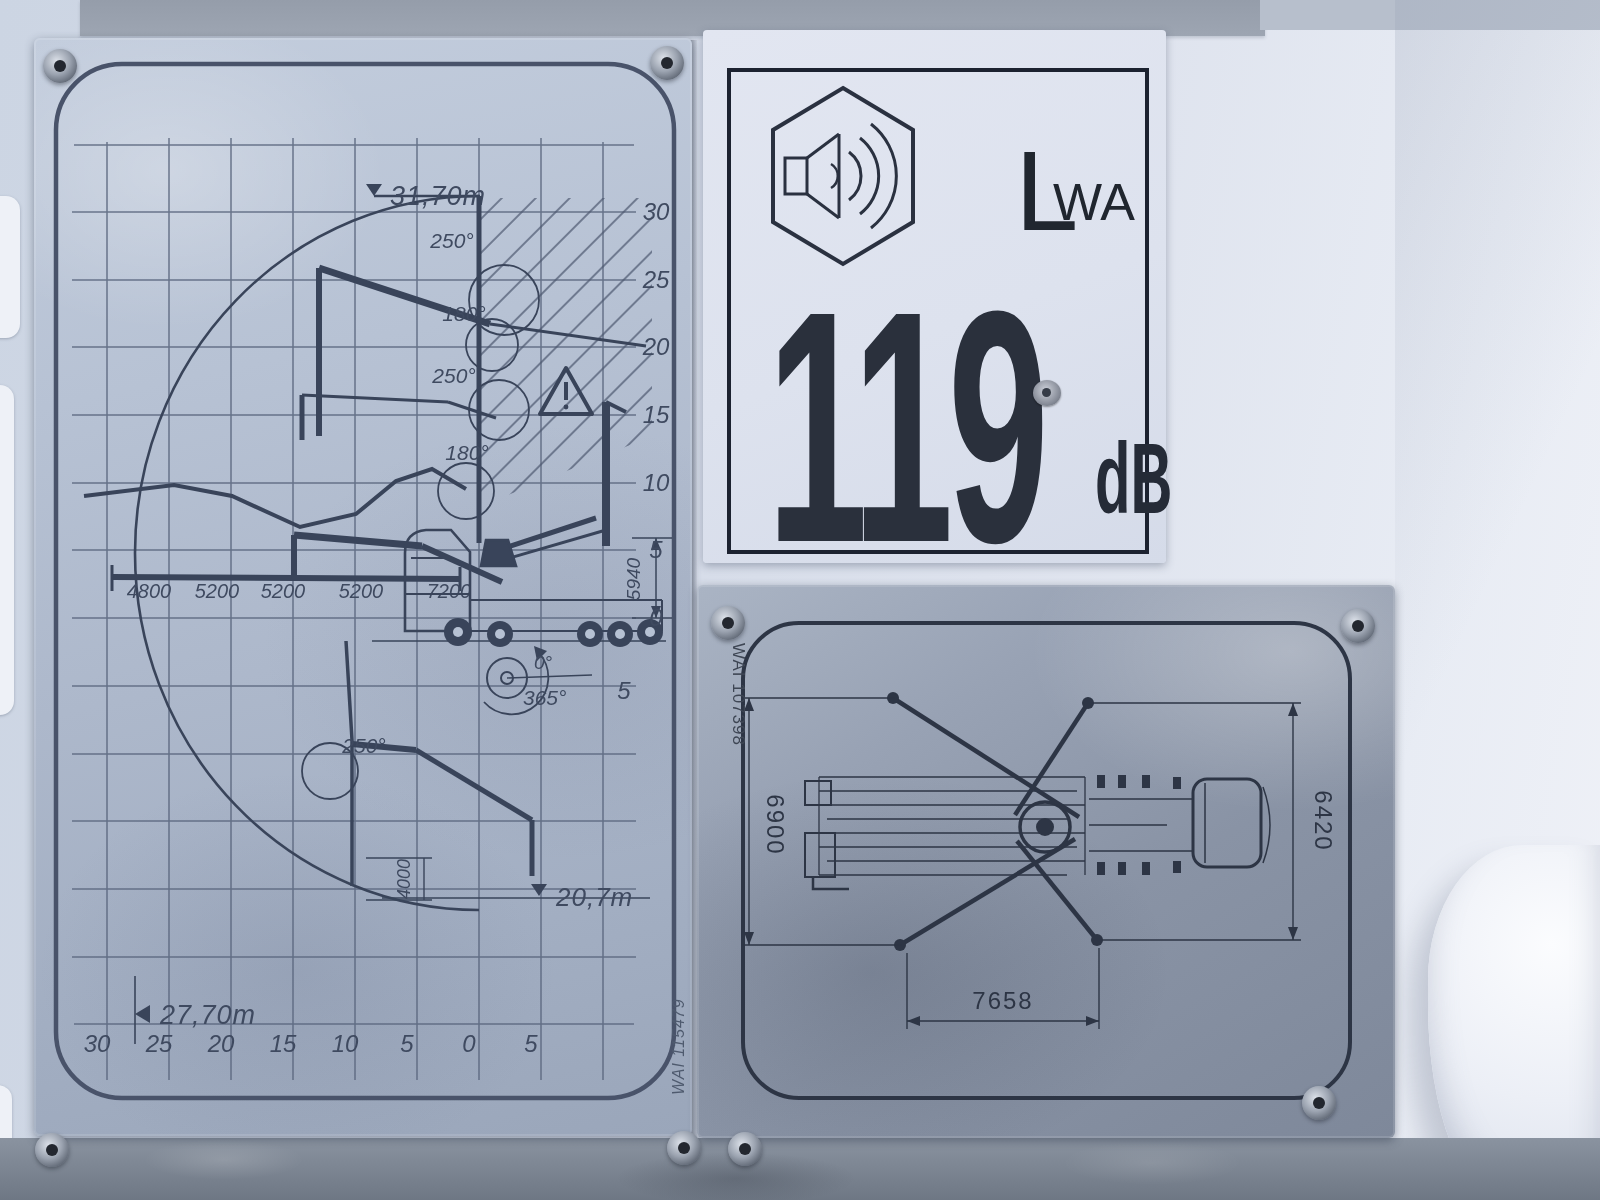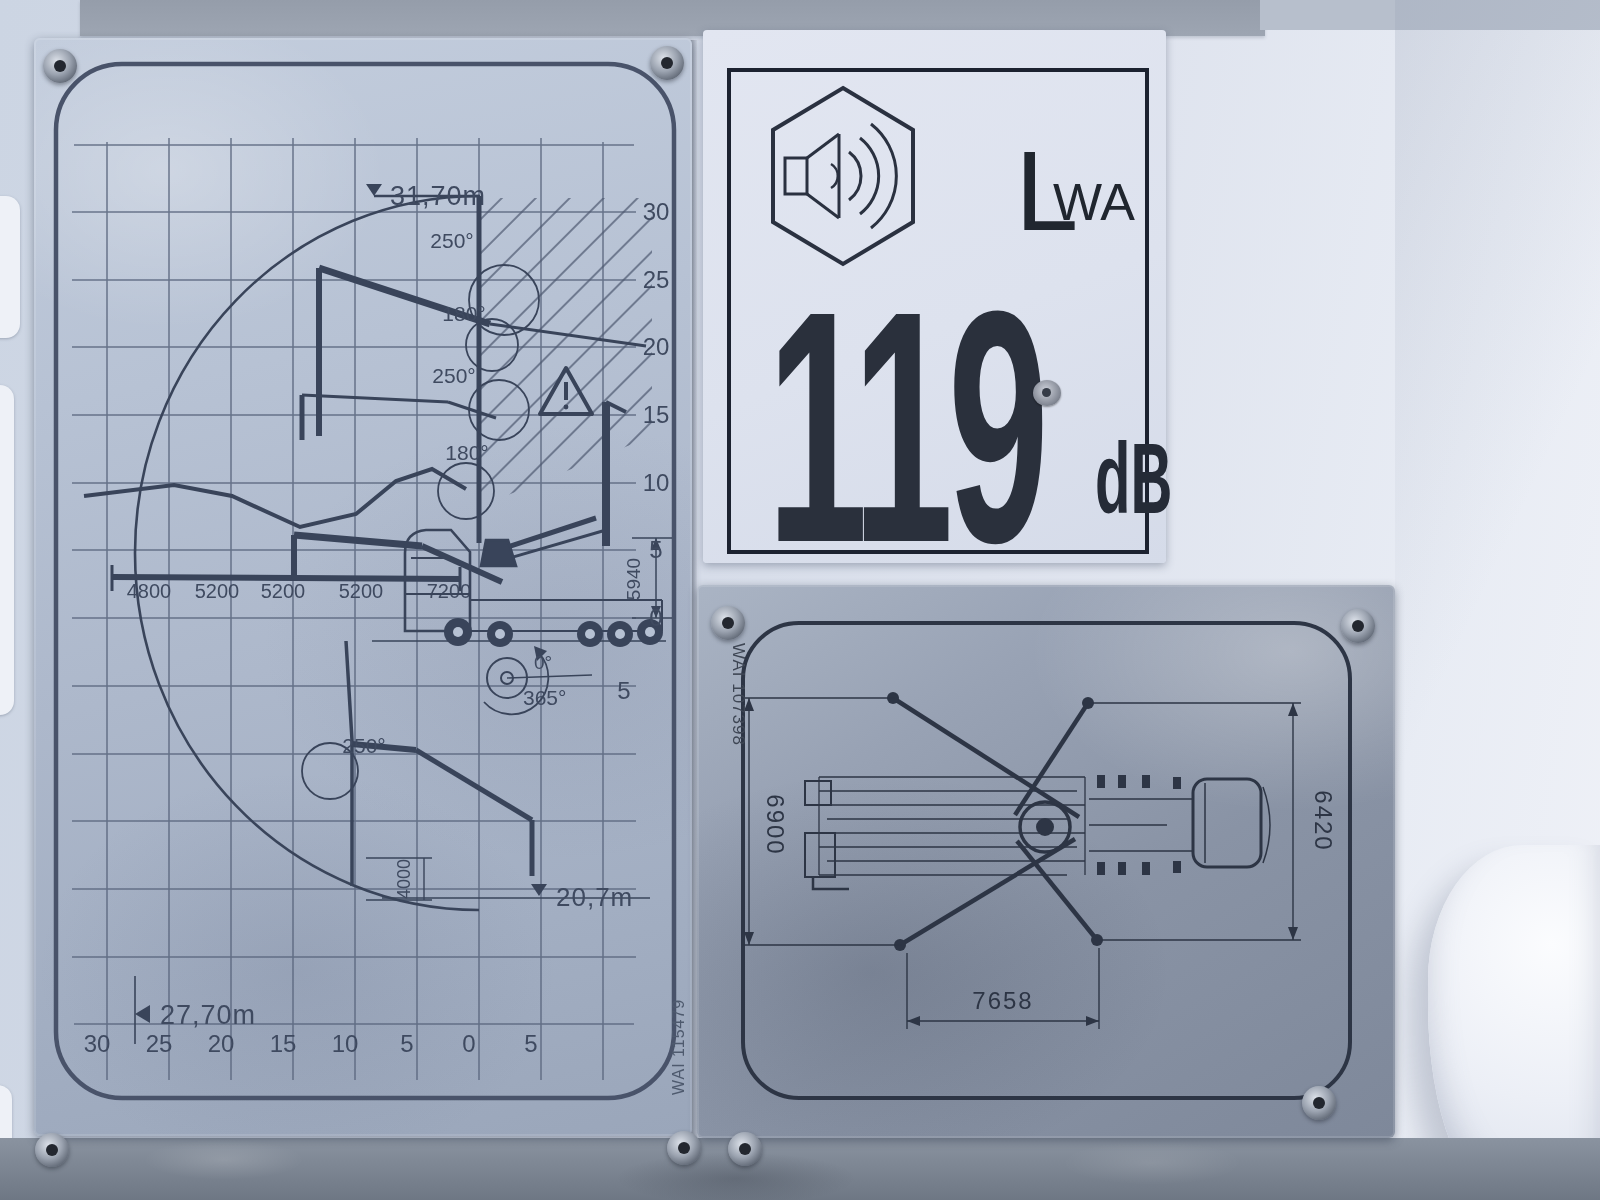--- a/index.html
+++ b/index.html
@@ -26,21 +26,21 @@
   .wall-shadow{position:absolute;left:1395px;top:0;width:205px;height:870px;
     background:linear-gradient(115deg,rgba(150,160,180,.25),rgba(230,235,245,0) 60%);}
 
   
   .placard{position:absolute;border-radius:6px;box-shadow:0 3px 10px rgba(45,55,75,.45), inset 0 0 0 2px rgba(255,255,255,.12);}
   #range-placard{left:34px;top:38px;width:658px;height:1098px;
     background:
       radial-gradient(220px 160px at 20% 12%, rgba(255,255,255,.25), transparent),
       radial-gradient(300px 220px at 80% 55%, rgba(90,100,125,.12), transparent),
       radial-gradient(260px 200px at 40% 85%, rgba(90,100,125,.16), transparent),
-      linear-gradient(168deg,#c3cddd 0%,#b7c2d4 30%,#adb8cb 55%,#a2aec2 80%,#9aa6ba 100%);}
+      linear-gradient(168deg,#c3cddd 0%,#b7c2d4 30%,#adb8cb 55%,#a2aec2 80%,#9aa6ba 100%); font-style: italic;}
   #outrigger-placard{left:697px;top:585px;width:698px;height:553px;
     background:
       radial-gradient(260px 160px at 85% 12%, rgba(255,255,255,.28), transparent),
       radial-gradient(300px 200px at 25% 70%, rgba(30,38,55,.18), transparent),
       linear-gradient(150deg,#aab4c4 0%,#98a2b4 28%,#8993a5 58%,#7e889a 100%);}
   svg{display:block}
   svg text{font-family:"Liberation Sans", sans-serif;}
   .eng{fill:#3f4a60;}
   .eng2{fill:#2d3545;}
 

